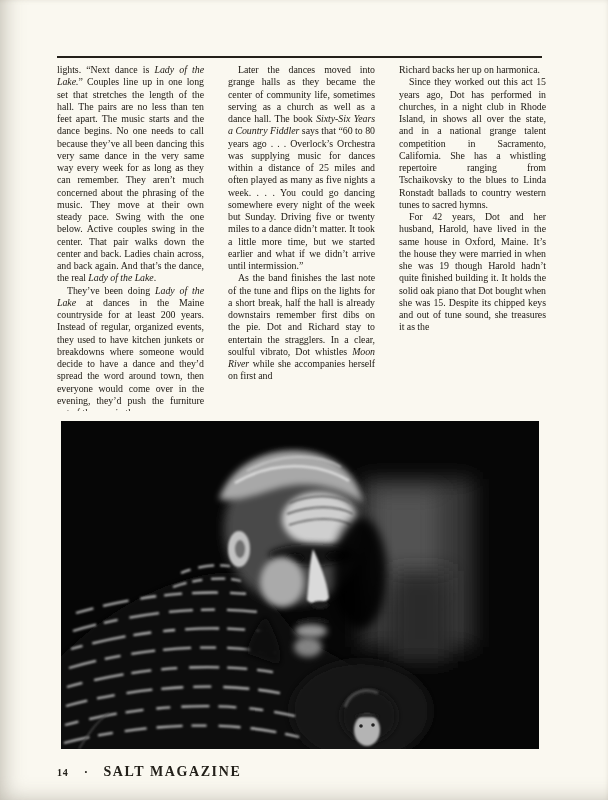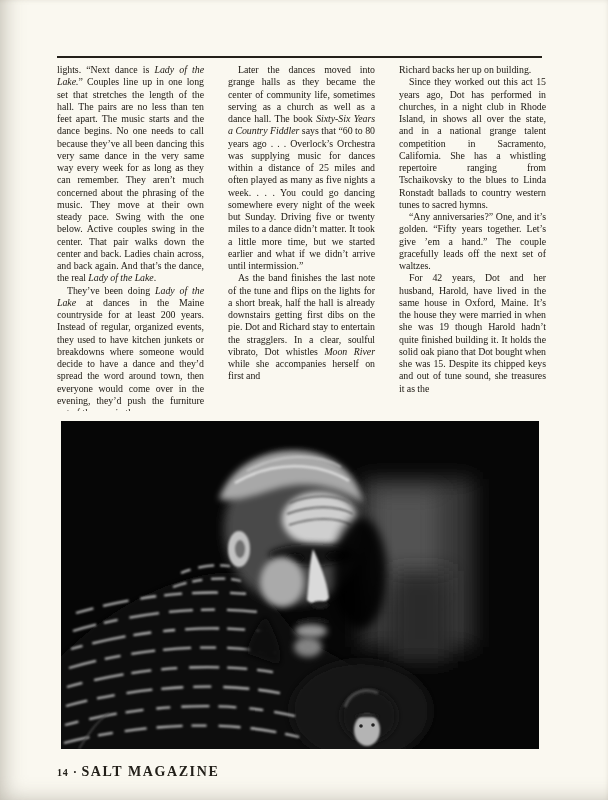--- a/index.html
+++ b/index.html
@@ -33,46 +33,45 @@
   .col p{margin:0;}
   .col p.indent{text-indent:10px;}
   .photo{
     position:absolute;left:61px;top:421px;width:478px;height:328px;
     margin:0;background:#060606;overflow:hidden;
   }
   .photo svg{display:block;}
   .footer{
     position:absolute;left:57px;top:764px;
     font-size:10px;color:#23201a;
-    display:flex;align-items:baseline;gap:5px;
+    display:flex;align-items:baseline;gap:16px;
   }
   .footer .num{font-weight:bold;letter-spacing:0.8px;}
   .footer .sep{font-size:8px;position:relative;top:-1px;}
   .footer .mag{font-weight:600;letter-spacing:1.6px;font-size:14px;}
 </style>
 </head>
 <body>
 
 <div class="page">
 
   <div class="top-rule"></div>
 
   <div class="columns">
     <div class="col">
         <p><span>lights. “Next dance is </span><i>Lady of the Lake.</i><span>” Couples line up in one long set that stretches the length of the hall. The pairs are no less than ten feet apart. The music starts and the dance begins. No one needs to call because they’ve all been dancing this very same dance in the very same way every week for as long as they can remember. They aren’t much concerned about the phrasing of the music. They move at their own steady pace. Swing with the one below. Active couples swing in the center. That pair walks down the center and back. Ladies chain across, and back again. And that’s the dance, the real </span><i>Lady of the Lake</i><span>.</span></p>
         <p class="indent"><span>They’ve been doing </span><i>Lady of the Lake</i><span> at dances in the Maine countryside for at least 200 years. Instead of regular, organized events, they used to have kitchen junkets or breakdowns where someone would decide to have a dance and they’d spread the word around town, then everyone would come over in the evening, they’d push the furniture out of the way in the</span></p>
       </div>
     <div class="col">
         <p class="indent"><span>Later the dances moved into grange halls as they became the center of community life, sometimes serving as a church as well as a dance hall. The book </span><i>Sixty-Six Years a Country Fiddler</i><span> says that “60 to 80 years ago . . . Overlock’s Orchestra was supplying music for dances within a distance of 25 miles and often played as many as five nights a week. . . . You could go dancing somewhere every night of the week but Sunday. Driving five or twenty miles to a dance didn’t matter. It took a little more time, but we started earlier and what if we didn’t arrive until intermission.”</span></p>
-        <p class="indent"><span>As the band finishes the last note of the tune and flips on the lights for a short break, half the hall is already downstairs getting first dibs on the pie. Dot and Richard stay to entertain the stragglers. In a clear, soulful vibrato, Dot whistles </span><i>Moon River</i><span> while she accompanies herself on first and</span></p>
+        <p class="indent"><span>As the band finishes the last note of the tune and flips on the lights for a short break, half the hall is already downstairs remember first dibs on the pie. Dot and Richard stay to entertain the stragglers. In a clear, soulful vibrato, Dot whistles </span><i>Moon River</i><span> while she accompanies herself on first and</span></p>
       </div>
     <div class="col">
-        <p><span>Richard backs her up on building.</span></p>
+        <p><span>Richard backs her up on harmonica.</span></p>
         <p class="indent"><span>Since they worked out this act 15 years ago, Dot has performed in churches, in a night club in Rhode Island, in shows all over the state, and in a national grange talent competition in Sacramento, California. She has a whistling repertoire ranging from Tschaikovsky to the blues to Linda Ronstadt ballads to country western tunes to sacred hymns.</span></p>
-        <p class="indent"><span>“Any anniversaries?” One, and it’s golden. “Fifty years together. Let’s give ’em a hand.” The couple gracefully leads off the next set of waltzes.</span></p>
         <p class="indent"><span>For 42 years, Dot and her husband, Harold, have lived in the same house in Oxford, Maine. It’s the house they were married in when she was 19 though Harold hadn’t quite finished building it. It holds the solid oak piano that Dot bought when she was 15. Despite its chipped keys and out of tune sound, she treasures it as the</span></p>
       </div>
   </div>
 
   <figure class="photo">
     <svg width="478" height="328" viewBox="0 0 478 328">
       <defs>
         <filter id="b10" x="-60%" y="-60%" width="220%" height="220%">
             <feGaussianBlur stdDeviation="10"></feGaussianBlur>
           </filter>

